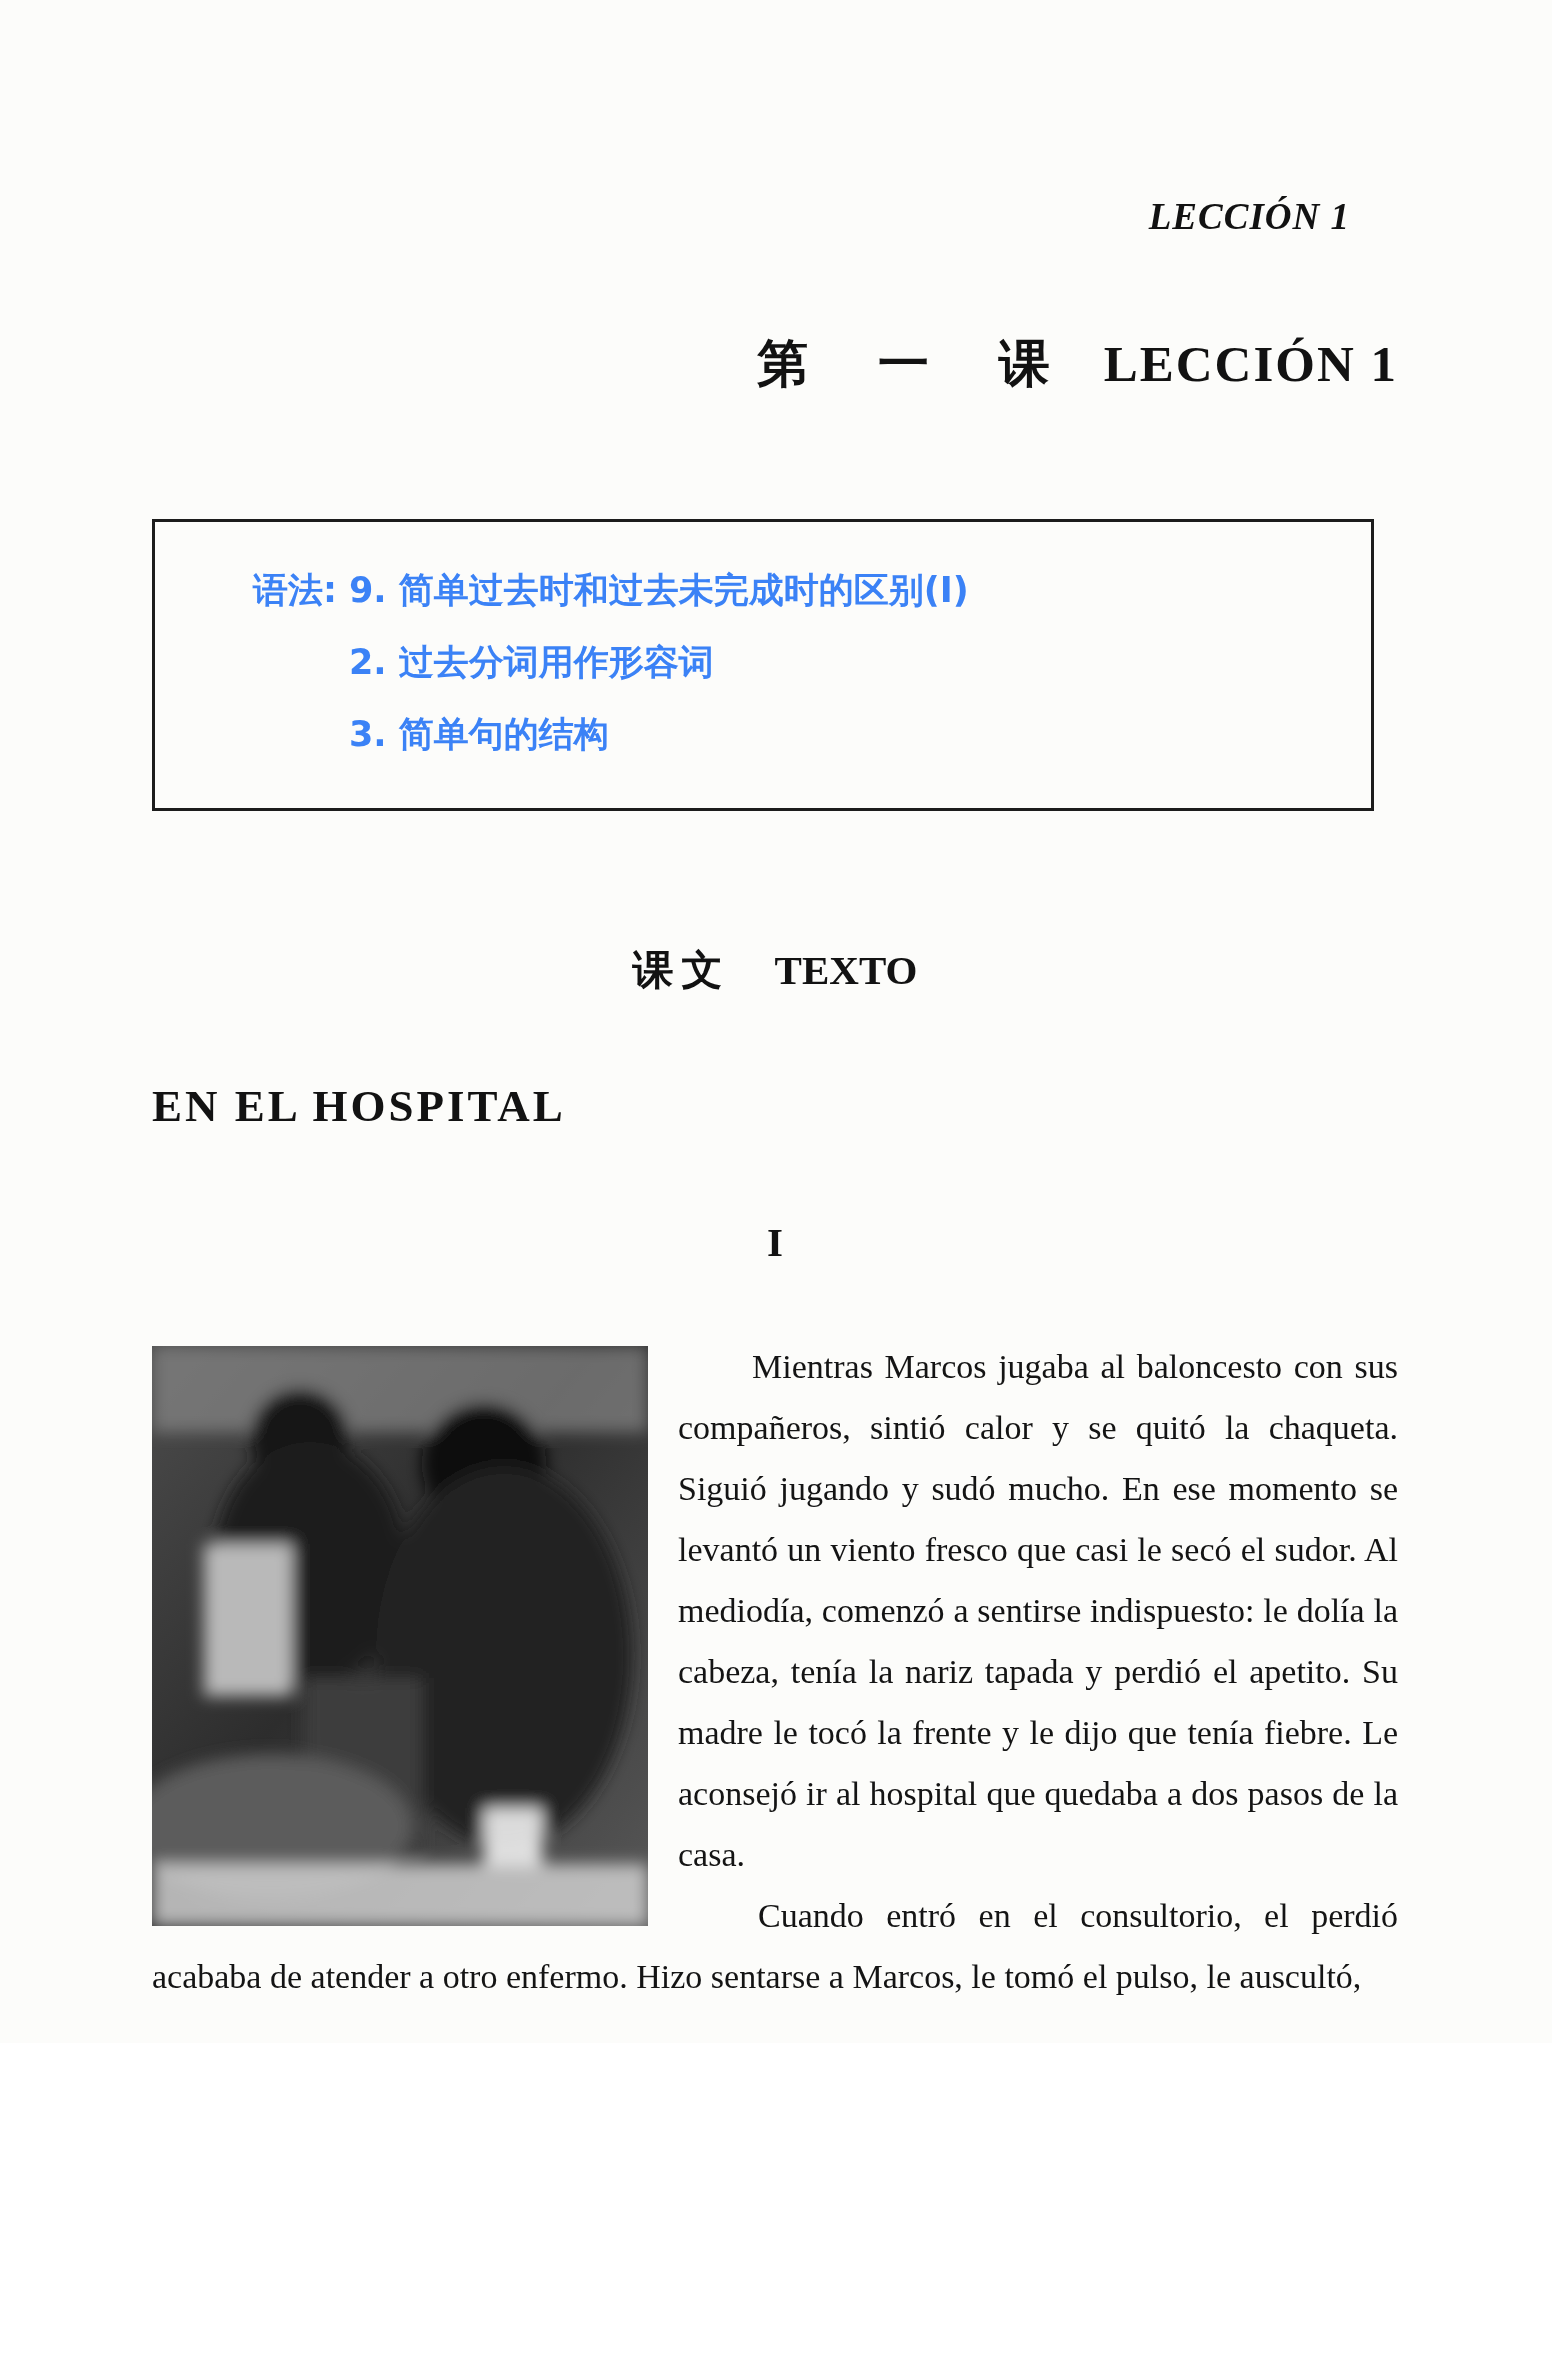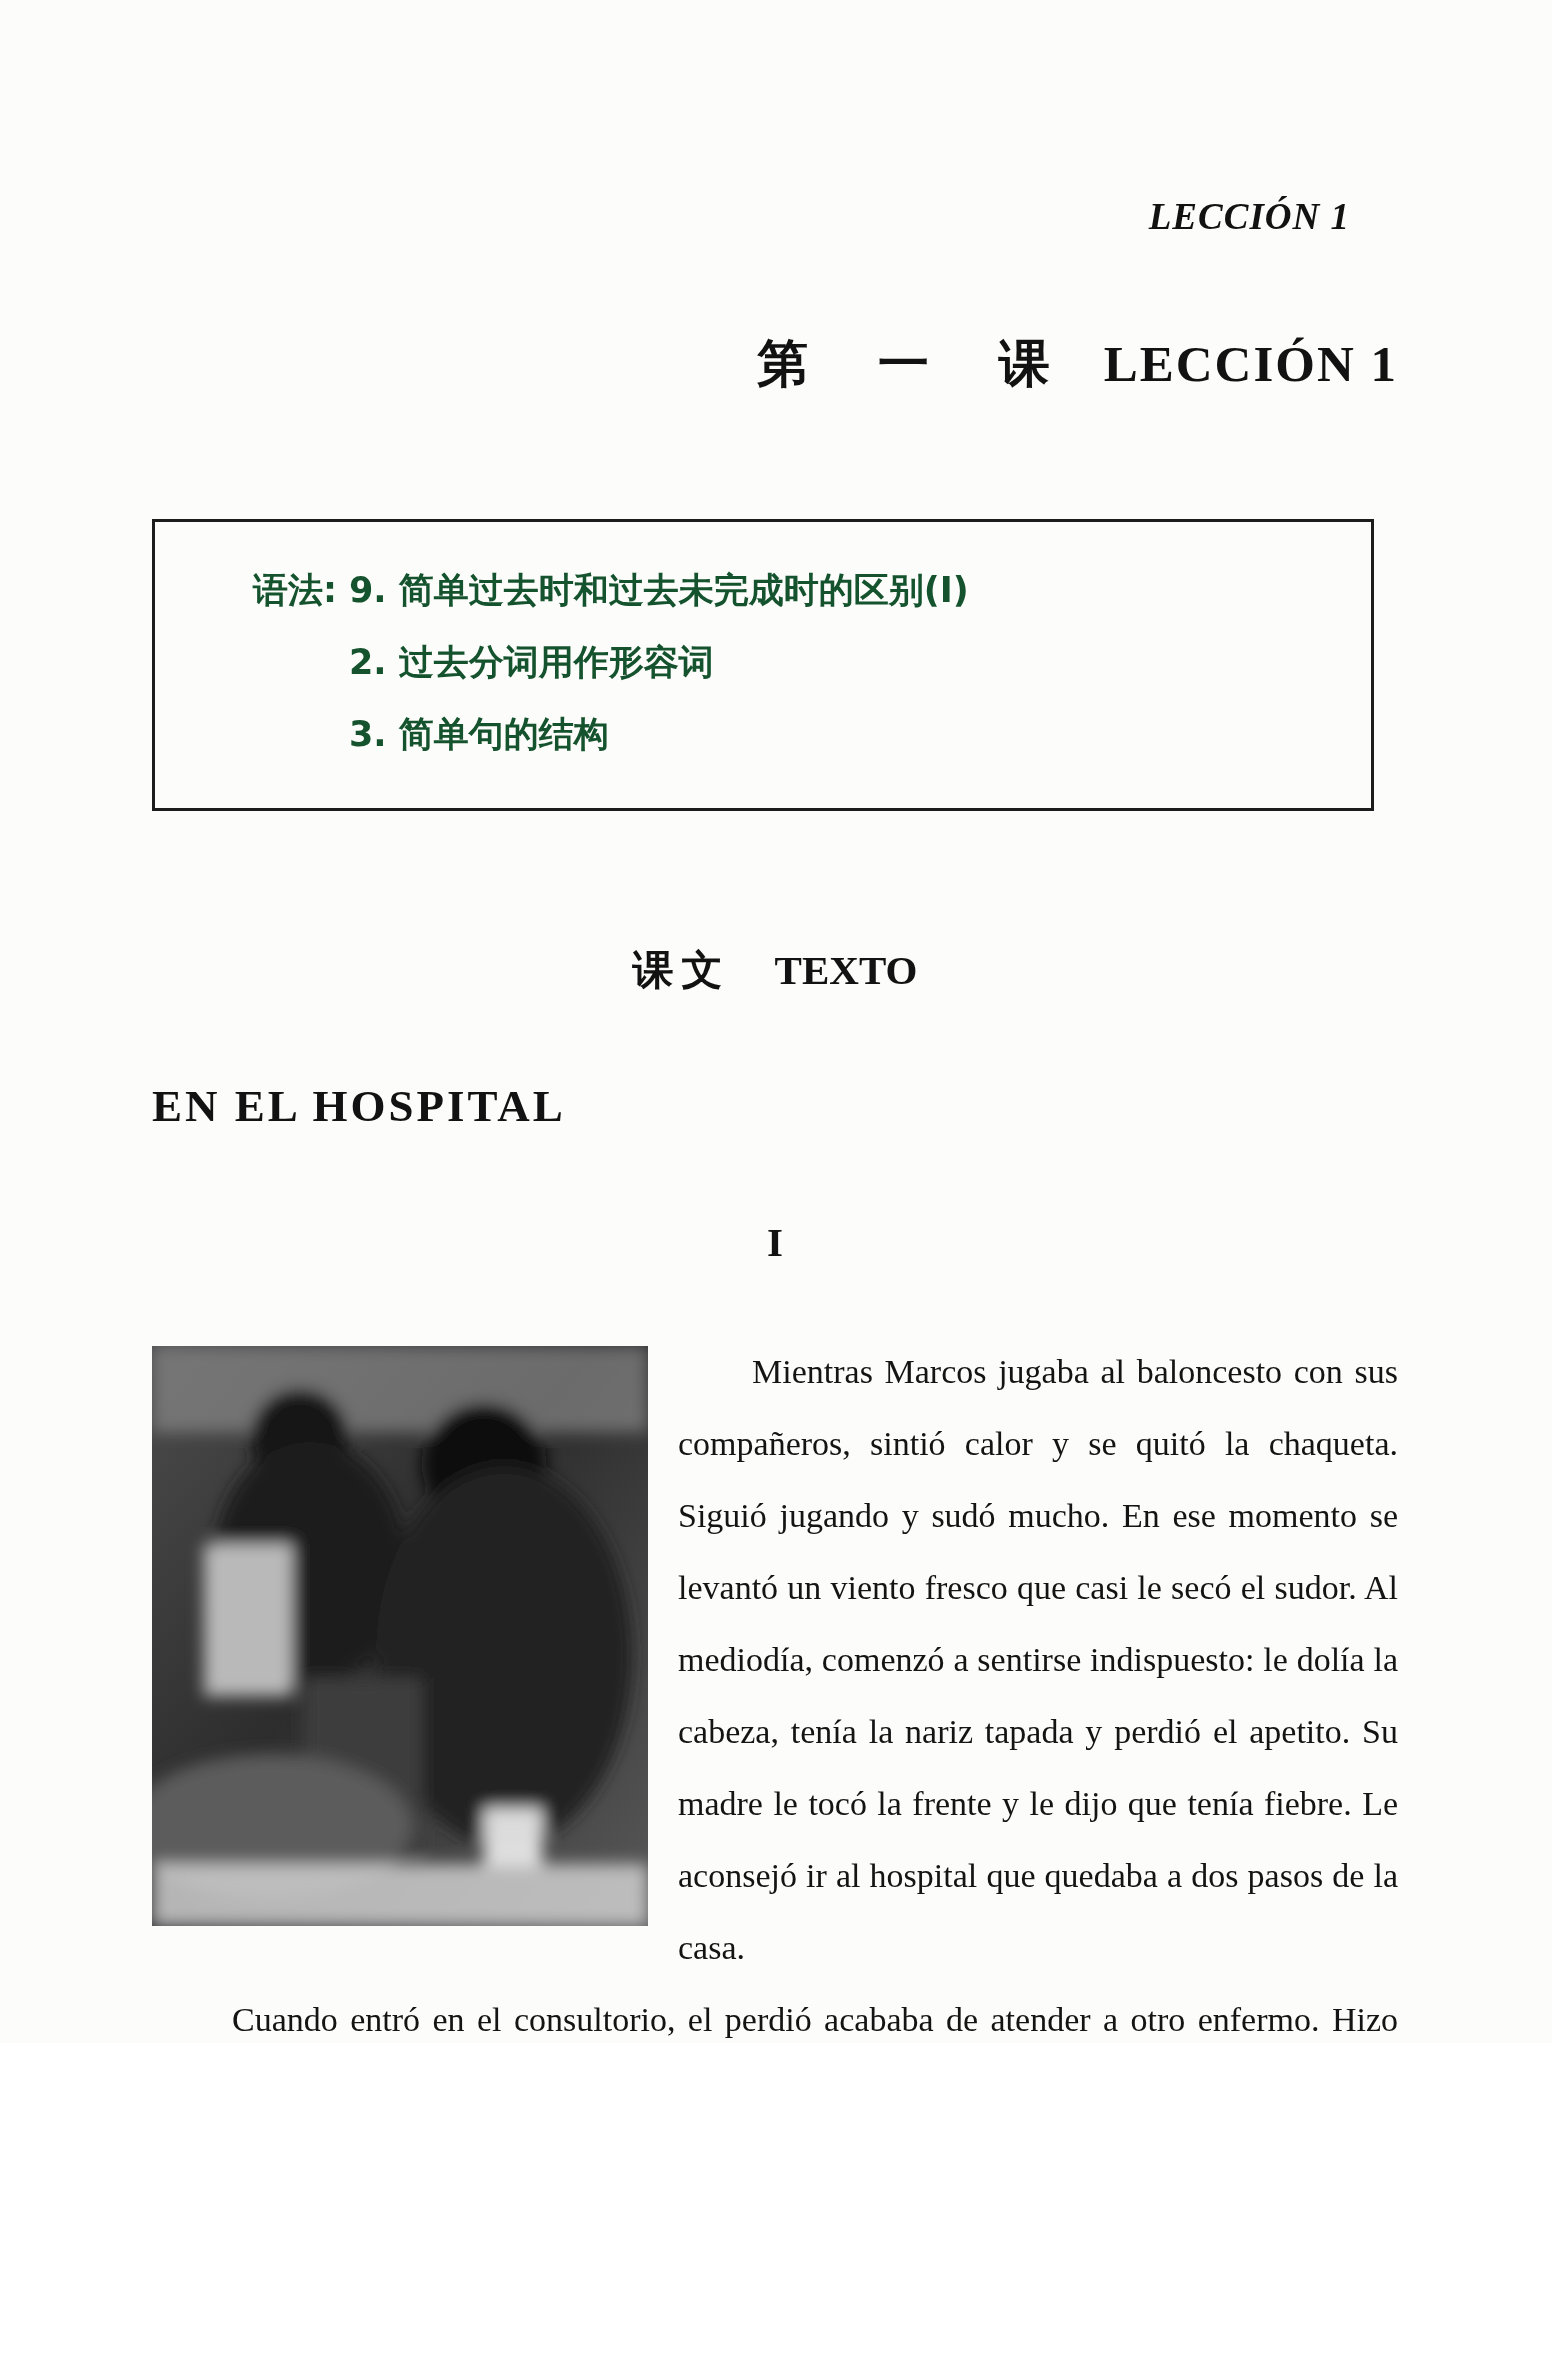--- a/index.html
+++ b/index.html
@@ -41,21 +41,21 @@
   .main-title .es { letter-spacing: 2px; }
   .grammar-box {
     margin-top: 120px;
     width: 1222px;
     border: 3px solid #1c1c1c;
     padding: 32px 30px 38px 98px;
     font-family: "DejaVu Sans", sans-serif;
     font-weight: 600;
     font-size: 35px;
     line-height: 72px;
-    color: #14532d;
+    color: #3b82f6;
   }
   .gbox-row { display: flex; align-items: flex-start; }
   .gbox-label { flex: none; margin-right: 12px; }
   .gbox-items { flex: 1; }
   .section-title {
     margin-top: 132px;
     text-align: center;
     font-size: 41px;
     font-weight: bold;
   }
@@ -73,21 +73,21 @@
   }
   .part-numeral {
     margin-top: 86px;
     text-align: center;
     font-size: 41px;
     font-weight: bold;
   }
   .textblock {
     margin-top: 70px;
     font-size: 34px;
-    line-height: 72px;
+    line-height: 61px;
     text-align: justify;
     color: #141414;
   }
   .photo-frame {
     float: left;
     width: 496px;
     height: 580px;
     margin: 10px 30px 14px 0;
     background: #333;
     overflow: hidden;

